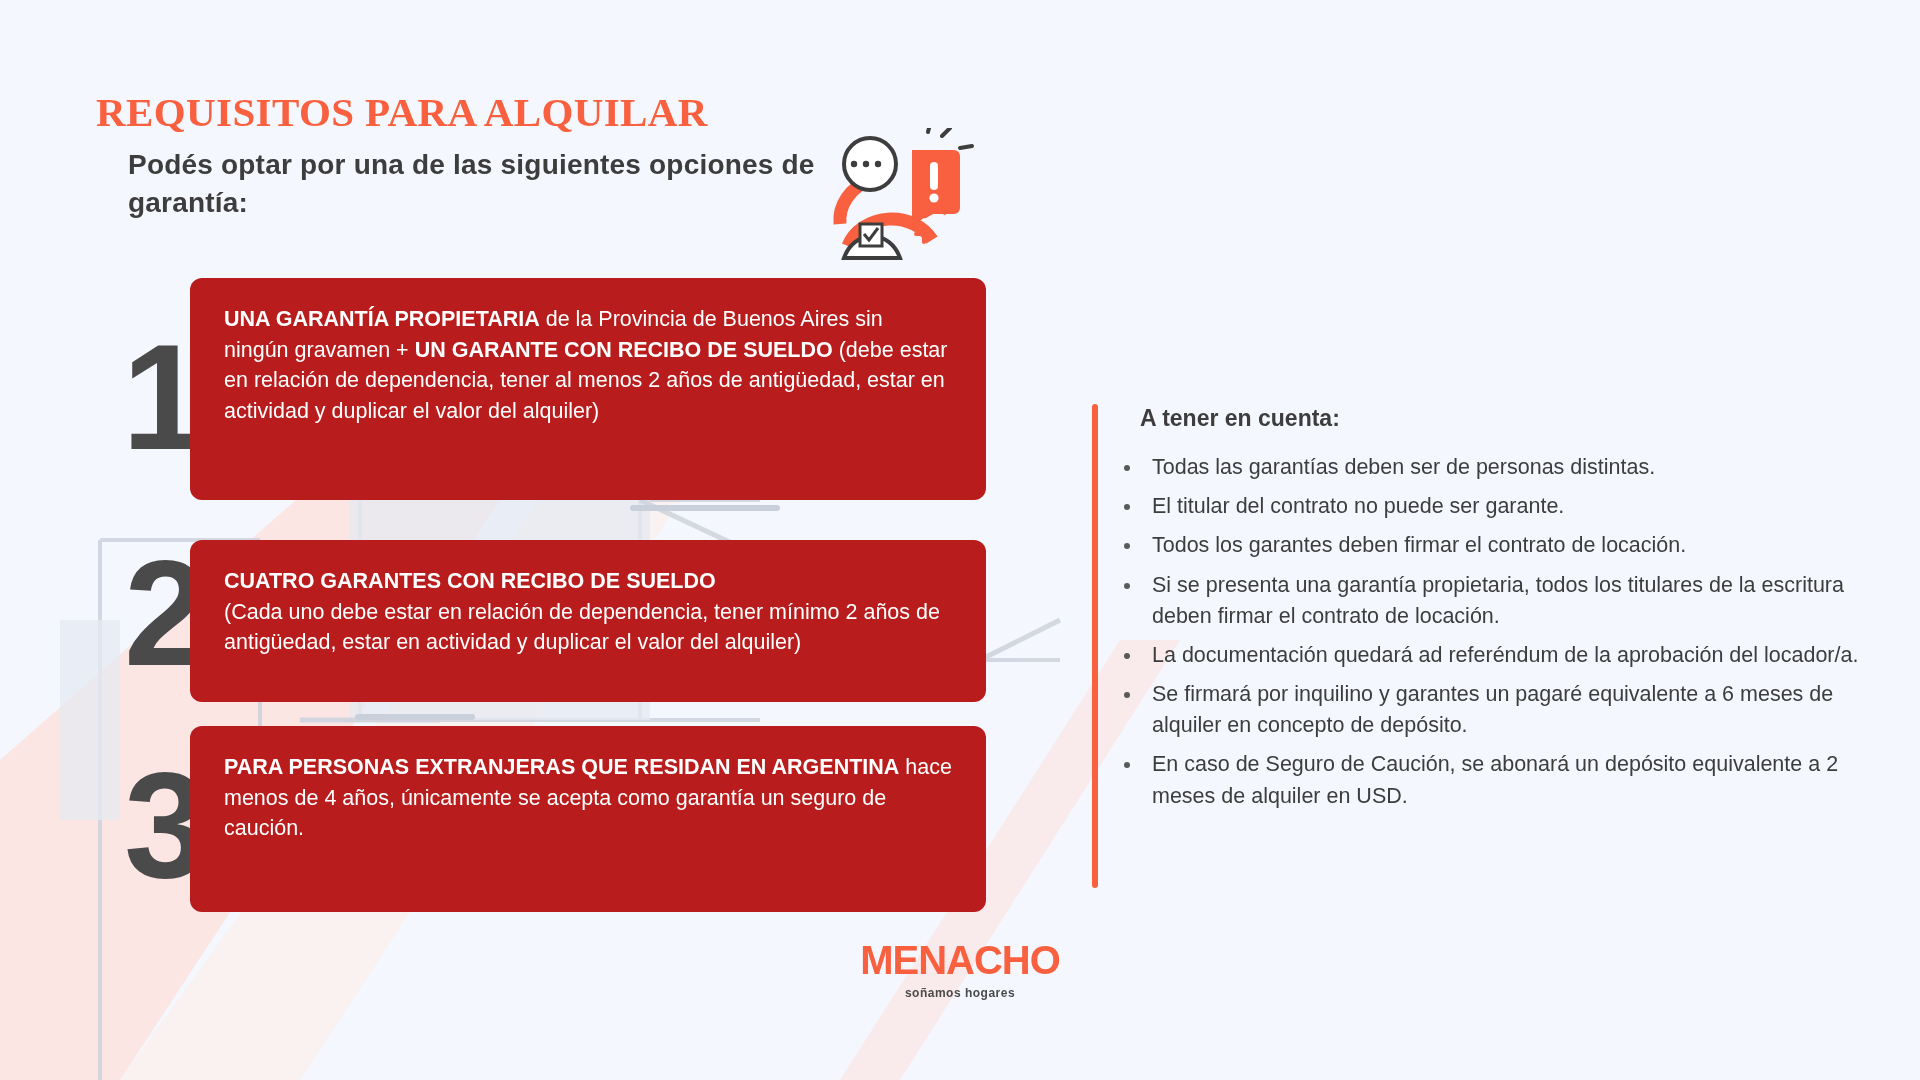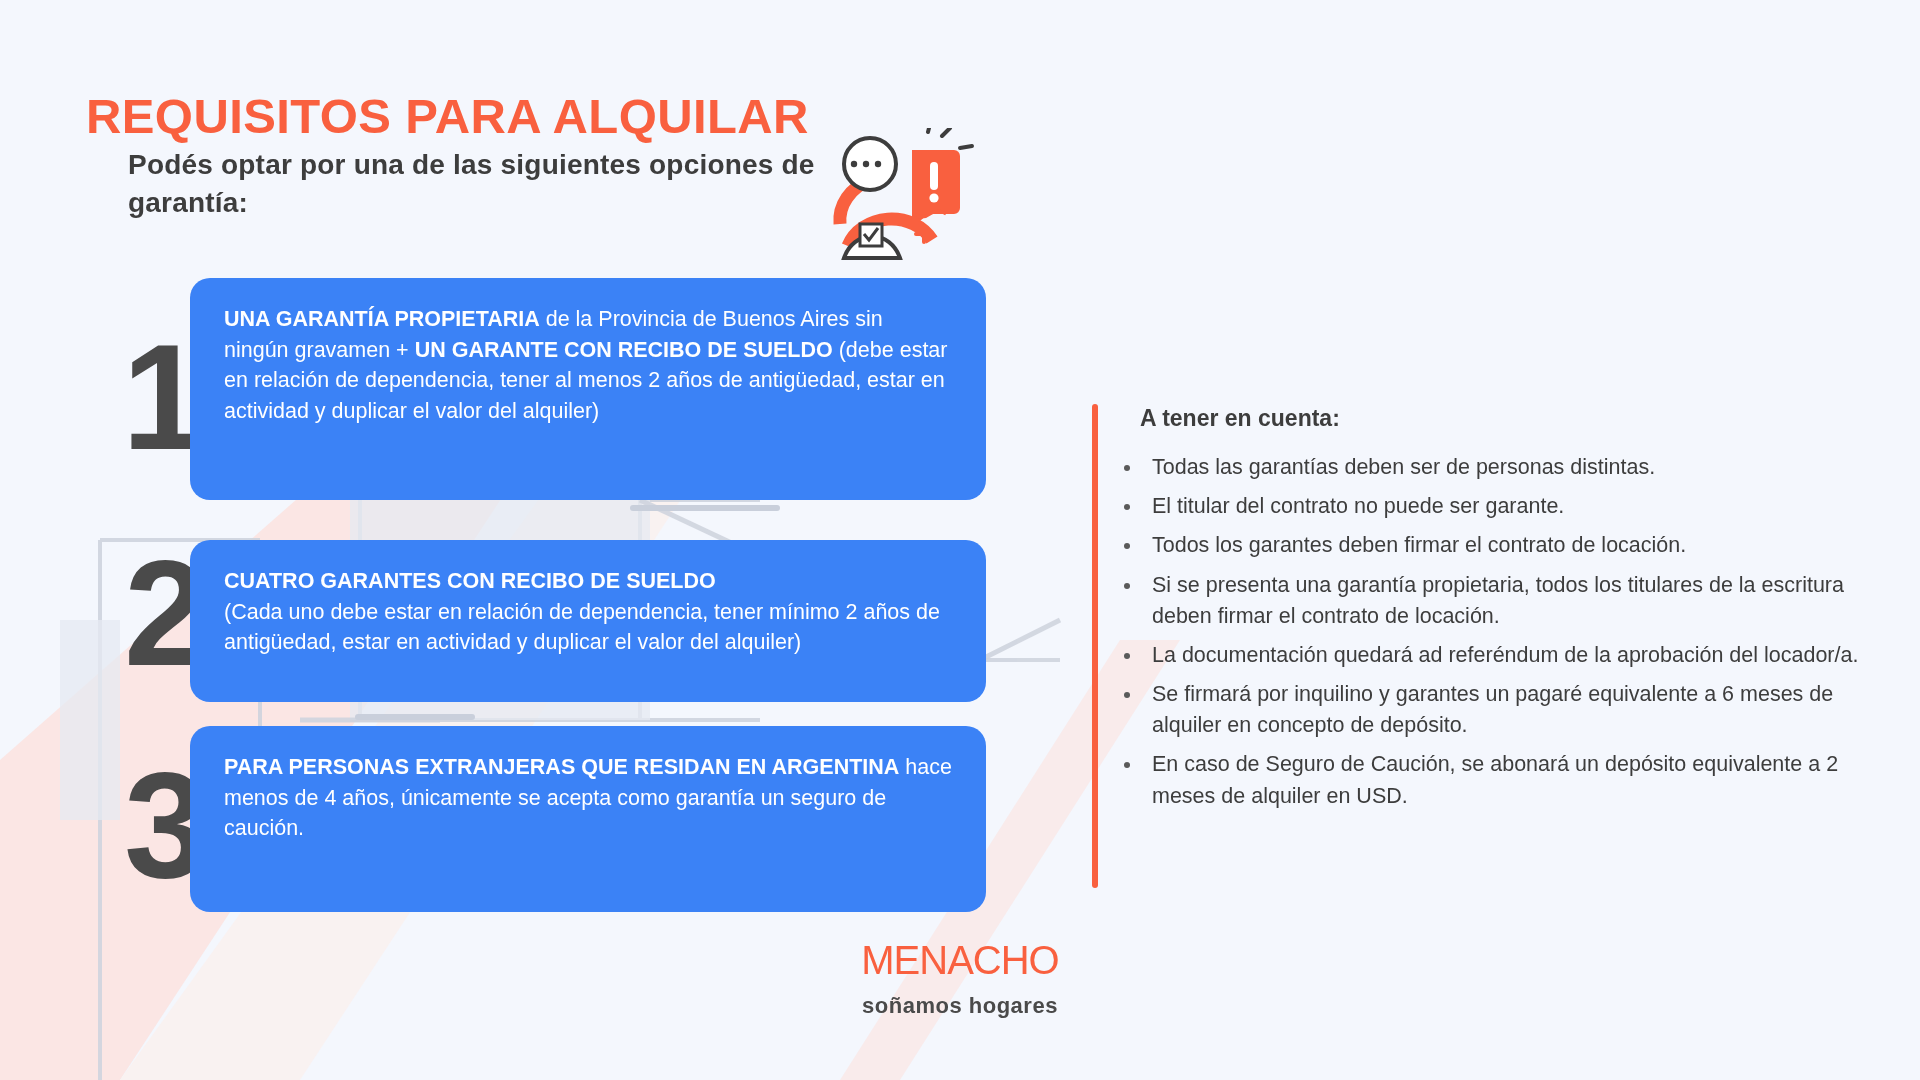--- a/index.html
+++ b/index.html
@@ -14,26 +14,26 @@
     width: 1920px; height: 1080px;
     background: #f4f7fd;
   }
 
   
   .bg-layer { position: absolute; inset: 0; overflow: hidden; }
 
   
   .headline {
     position: absolute;
-    left: 86px; top: 88px;
-    font-size: 49px;
+    left: 96px; top: 88px;
+    font-size: 41px;
     font-weight: bold;
     letter-spacing: 0.4px;
     color: #f9603f;
-    font-family: Liberation Sans, sans-serif;
+    font-family: Liberation Serif, serif;
   }
   .subhead {
     position: absolute;
     left: 104px; top: 146px;
     width: 740px;
     font-size: 28px;
     font-weight: bold;
     line-height: 1.35;
     color: #3d3d3d;
     letter-spacing: 0.2px;
@@ -50,22 +50,22 @@
     font-family: "Liberation Sans", sans-serif;
     letter-spacing: -4px;
   }
   .n1 { left: 122px; top: 322px; }
   .n2 { left: 124px; top: 538px; }
   .n3 { left: 124px; top: 750px; }
 
   
   .card {
     position: absolute;
-    background: #3b82f6;
-    border-radius: 20px;
+    background: #b91c1c;
+    border-radius: 12px;
     color: #ffffff;
     padding: 26px 34px 24px 34px;
     left: 190px;
     width: 796px;
   }
   .card p {
     font-size: 21.5px;
     line-height: 1.42;
     font-weight: normal;
   }
@@ -116,28 +116,28 @@
 
   
   .logo {
     position: absolute;
     left: 0; right: 0;
     top: 938px;
     text-align: center;
   }
   .logo-main {
     font-size: 40px;
-    font-weight: normal;
+    font-weight: bold;
     letter-spacing: -1px;
     color: #f9603f;
     font-family: "Liberation Sans", sans-serif;
   }
   .logo-sub {
-    margin-top: 10px;
-    font-size: 22px;
+    margin-top: 3px;
+    font-size: 12px;
     font-weight: bold;
     letter-spacing: 0.5px;
     color: #4a4a4a;
   }
 
   
   .illus { position: absolute; left: 820px; top: 128px; width: 170px; height: 160px; }
 </style>
 </head>
 <body>

